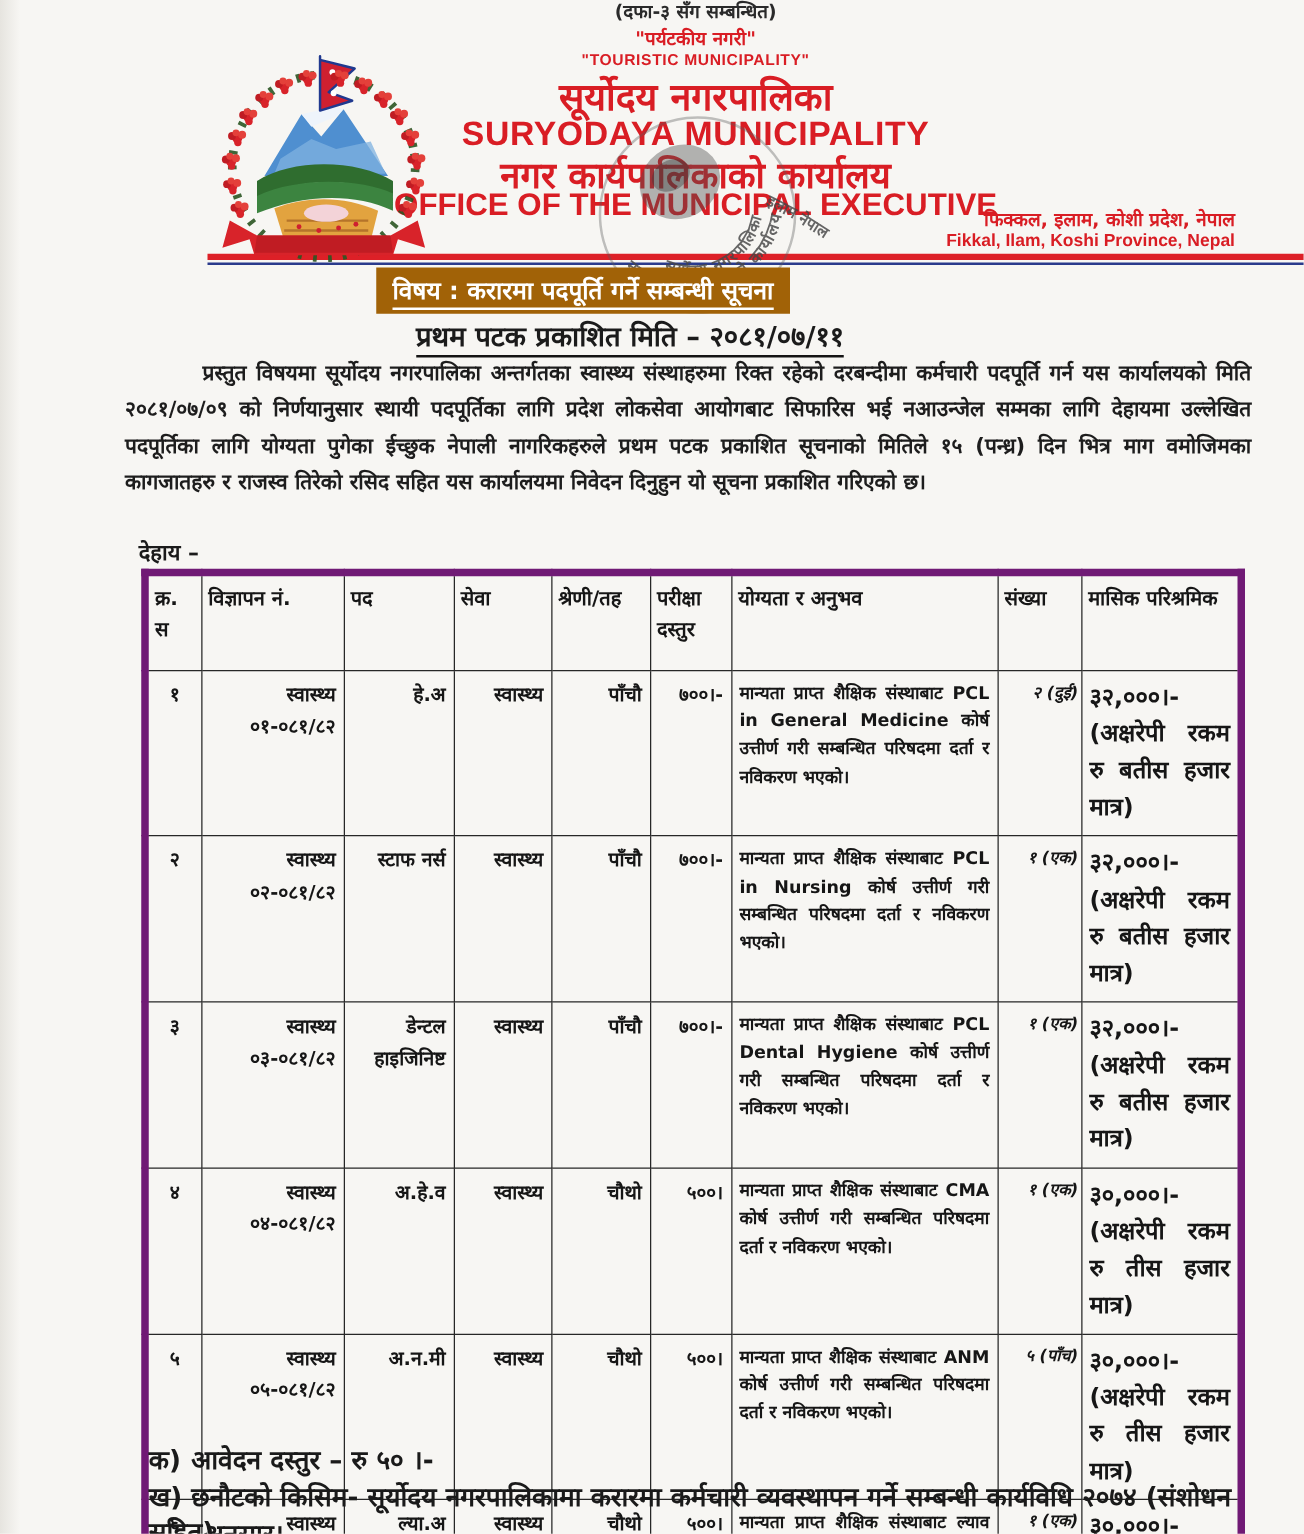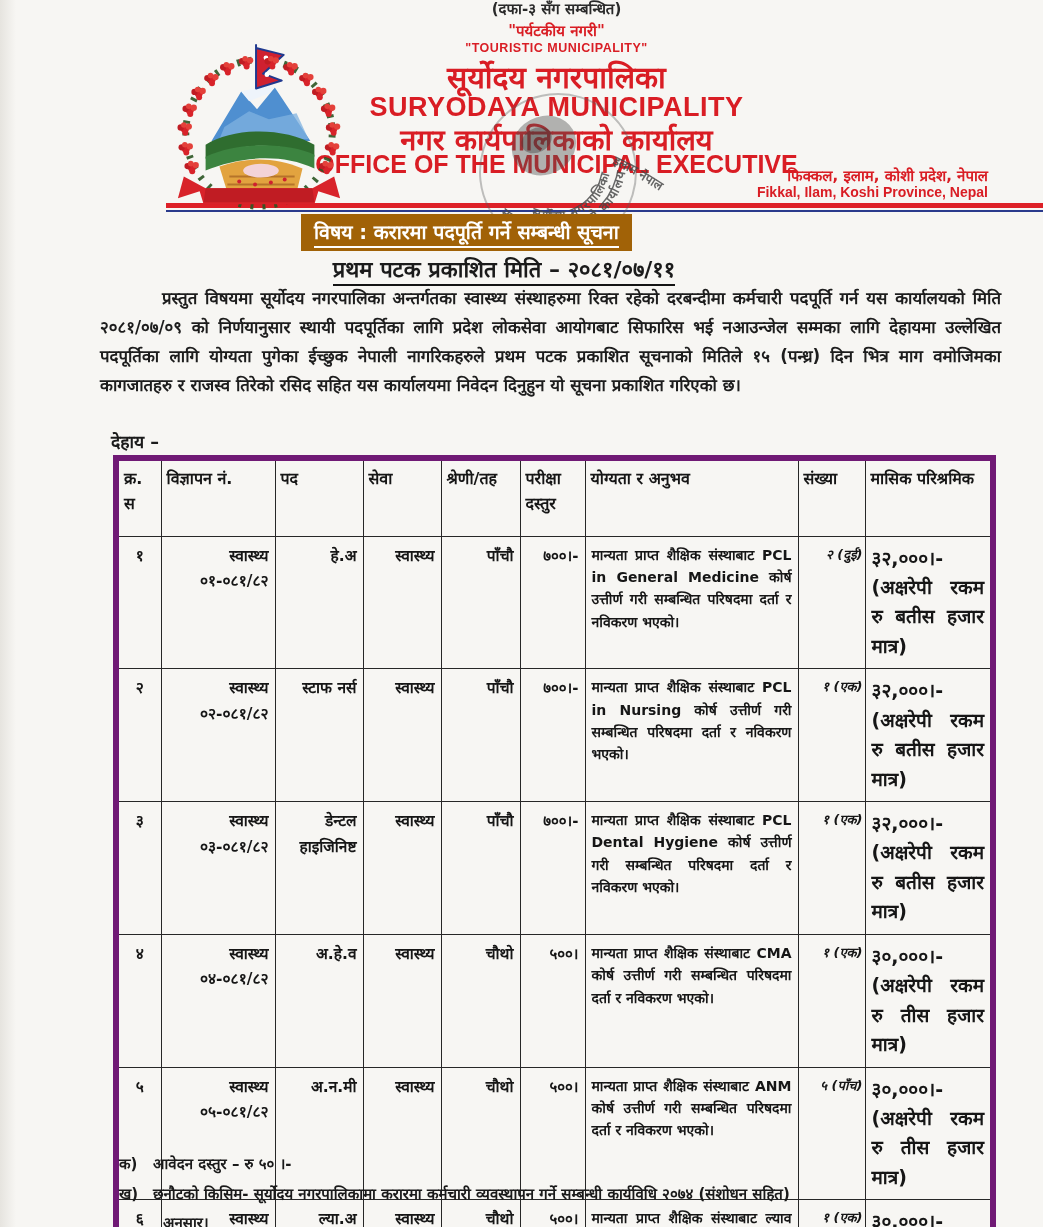--- a/index.html
+++ b/index.html
@@ -59,21 +59,21 @@
     font-family:"DejaVu Sans",sans-serif;color:#161616;
   }
   .vacancy th{font-size:16px;font-weight:bold;text-align:left;padding:6px 5px;white-space:pre-line;line-height:1.55;}
   .vacancy td{font-size:15.5px;font-weight:bold;padding:7px 6px;white-space:pre-line;line-height:1.65;text-align:right;}
   .vacancy td.c0{text-align:center;padding-left:2px;padding-right:2px;}
   .vacancy td.c5{font-size:15px;margin-left:28px;}
   .vacancy td.c6{font-size:14px;text-align:justify;white-space:normal;line-height:1.6;}
   .vacancy td.c7{font-size:13px;padding-left:4px;padding-right:2px;font-style:italic;}
   .vacancy td.c8{font-size:19px;white-space:normal;text-align:justify;line-height:1.55;}
 
-  .note{font-size:15px;font-weight:bold;color:#1a1a1a;}
+  .note{font-size:21px;font-weight:bold;color:#1a1a1a;}
   .note .lbl{display:inline-block;width:34px;}
   .note-a{left:119px;top:1153px;}
   .note-b{left:119px;top:1183px;width:890px;}
   .note-b-cont{left:163px;top:1212px;}
 </style>
 </head>
 <body>
 
 <div class="abs ctr b clause-note">(दफा-३ सँग सम्बन्धित)</div>
 <div class="abs ctr b red slogan-np">"पर्यटकीय नगरी"</div>

